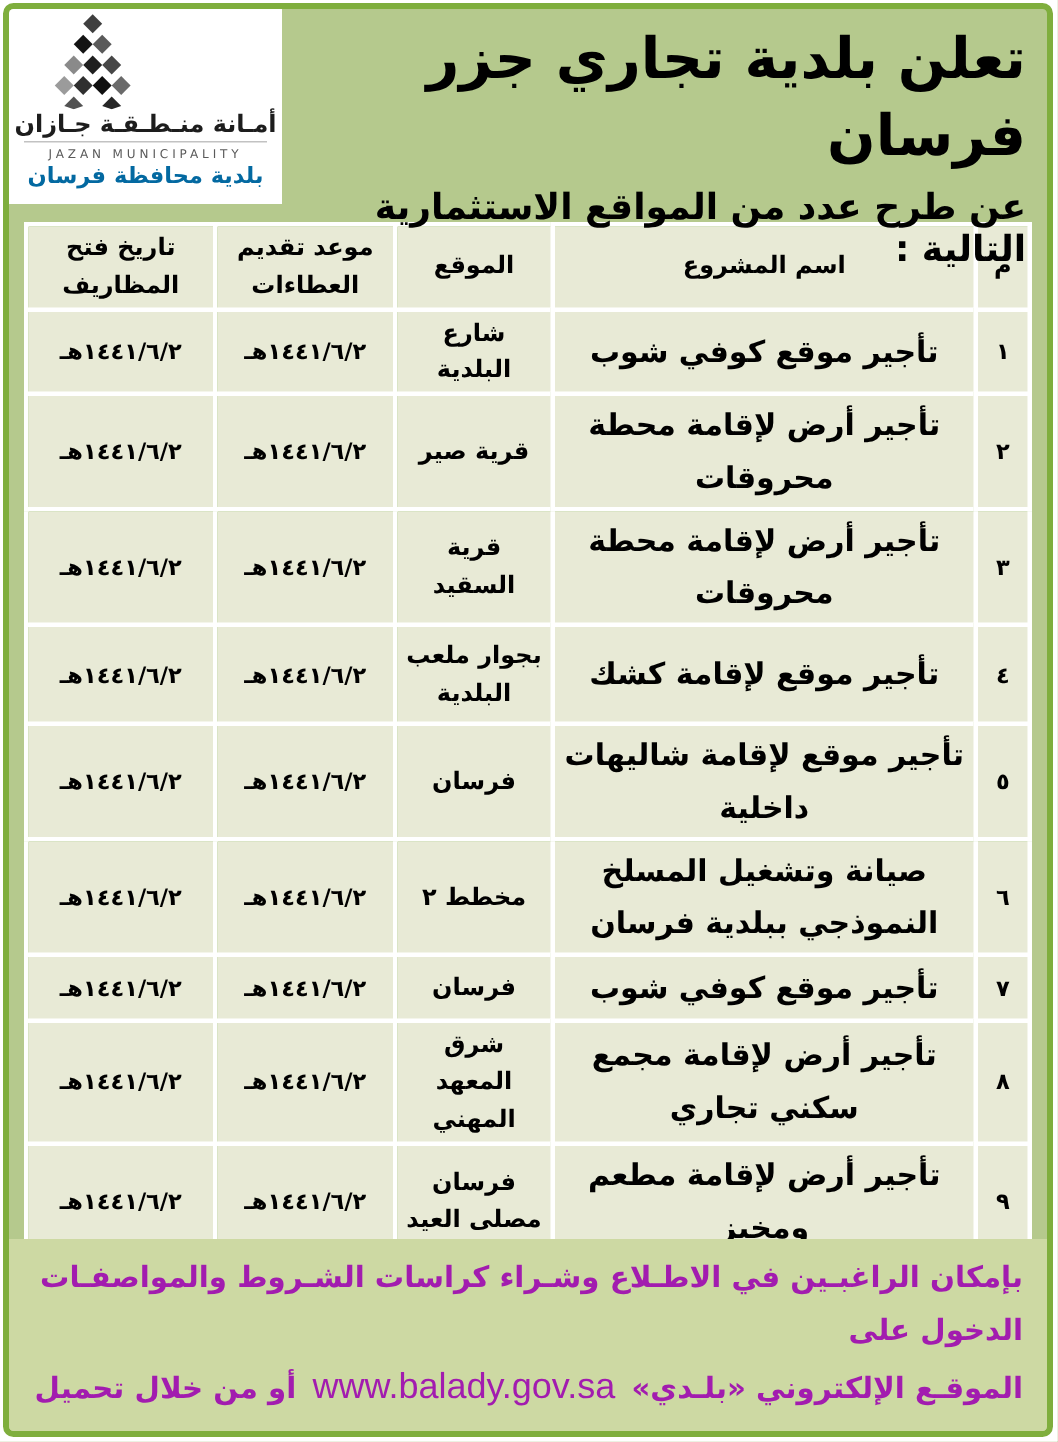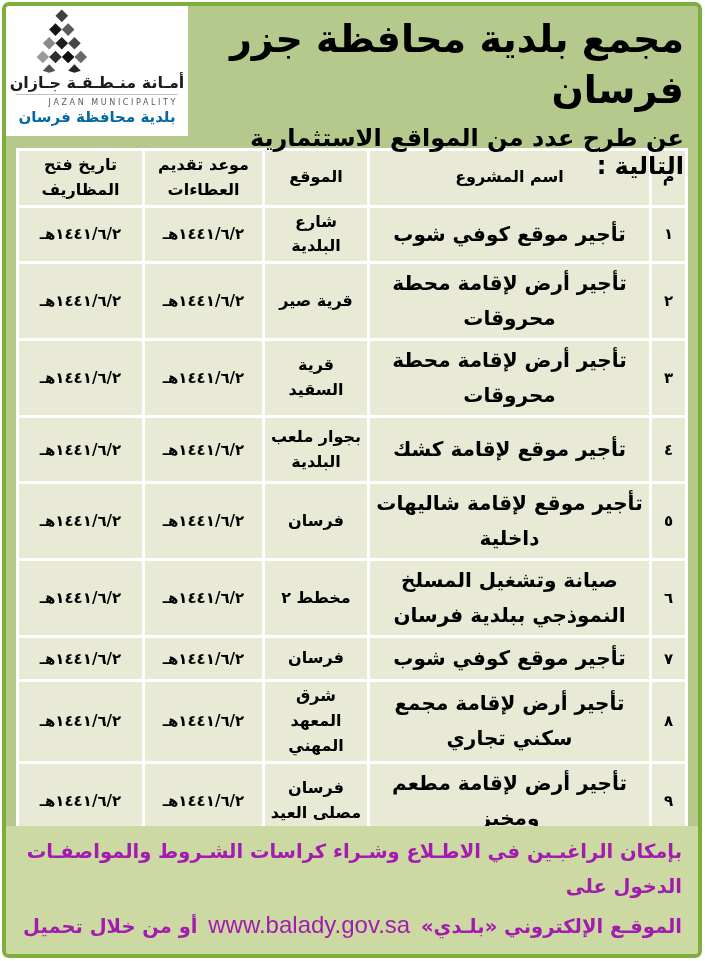--- a/index.html
+++ b/index.html
@@ -25,21 +25,21 @@
     background: #ffffff;
     text-align: center;
     padding-top: 3px;
     direction: rtl;
   }
   .logo-diamonds { display: block; margin: 0 auto; }
   .logo-ar-main { font-size: 16px; font-weight: bold; color: #1d1d1d; line-height: 1.2; }
   .logo-en {
     font-size: 8px; letter-spacing: 2.6px; color: #5a5a5a;
     border-top: 1px solid #c2c2c2; margin: 2px 10px 0 10px; padding-top: 3px;
-    direction: ltr; white-space: nowrap; text-align: right;
+    direction: ltr; white-space: nowrap;
   }
   .logo-ar-sub { font-size: 15px; font-weight: bold; color: #0369a1; margin-top: 1px; }
 
   .titles { padding: 8px 14px 0 190px; text-align: right; color: #000; }
   .title-main { font-size: 38px; font-weight: bold; line-height: 1.35; letter-spacing: -1px; }
   .title-sub  { font-size: 24px; font-weight: bold; margin-top: 7px; }
 
   
   table.tenders {
     width: 669px; margin: 4px auto 0 auto;
@@ -115,21 +115,21 @@
           <polygon points="61,105 73,117 61,121 49,117" fill="#525252"></polygon>
           <polygon points="109,105 121,117 109,121 97,117" fill="#262626"></polygon>
         </g>
       </svg>
       <div class="logo-ar-main">أمـانة منـطـقـة جـازان</div>
       <div class="logo-en">JAZAN MUNICIPALITY</div>
       <div class="logo-ar-sub">بلدية محافظة فرسان</div>
     </div>
 
     <div class="titles">
-      <div class="title-main">مجمع بلدية محافظة جزر فرسان</div>
+      <div class="title-main">تعلن بلدية تجاري جزر فرسان</div>
       <div class="title-sub">عن طرح عدد من المواقع الاستثمارية التالية :</div>
     </div>
   </div>
 
   <table class="tenders">
     <colgroup>
       <col class="col-num">
         <col class="col-proj">
         <col class="col-loc">
         <col class="col-bid">

